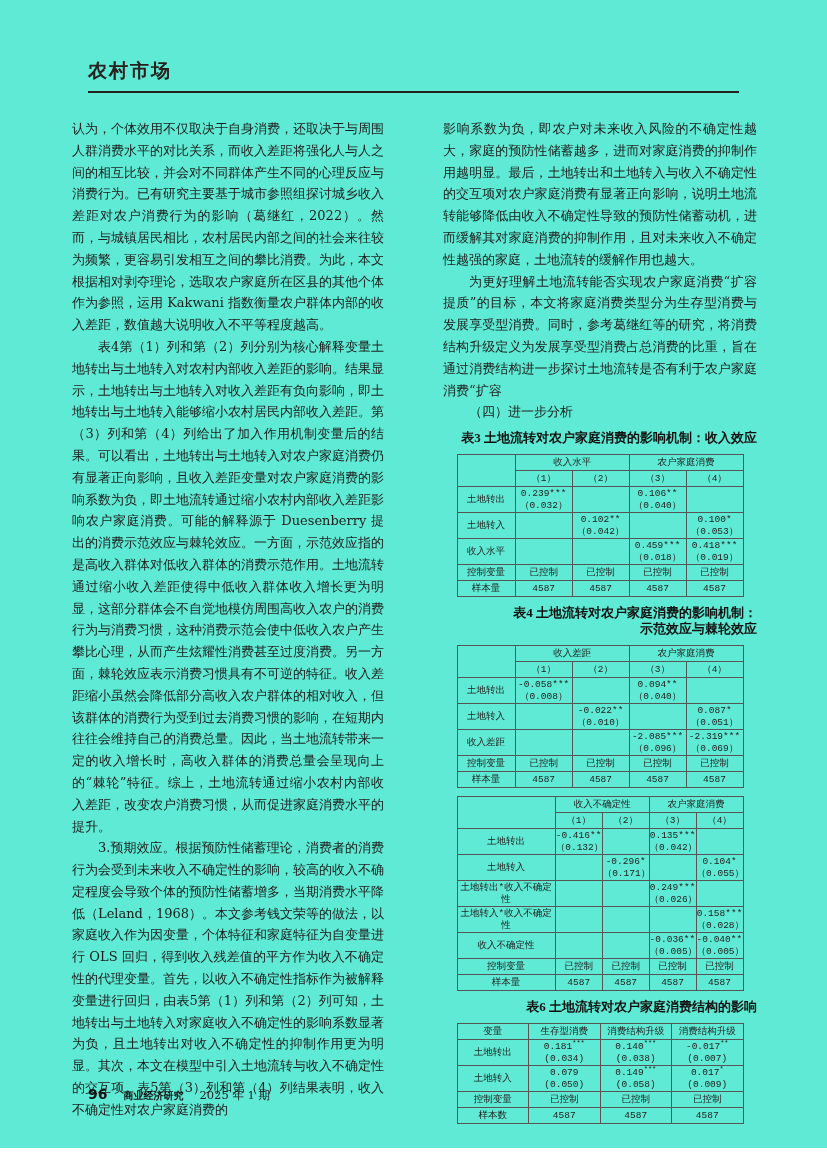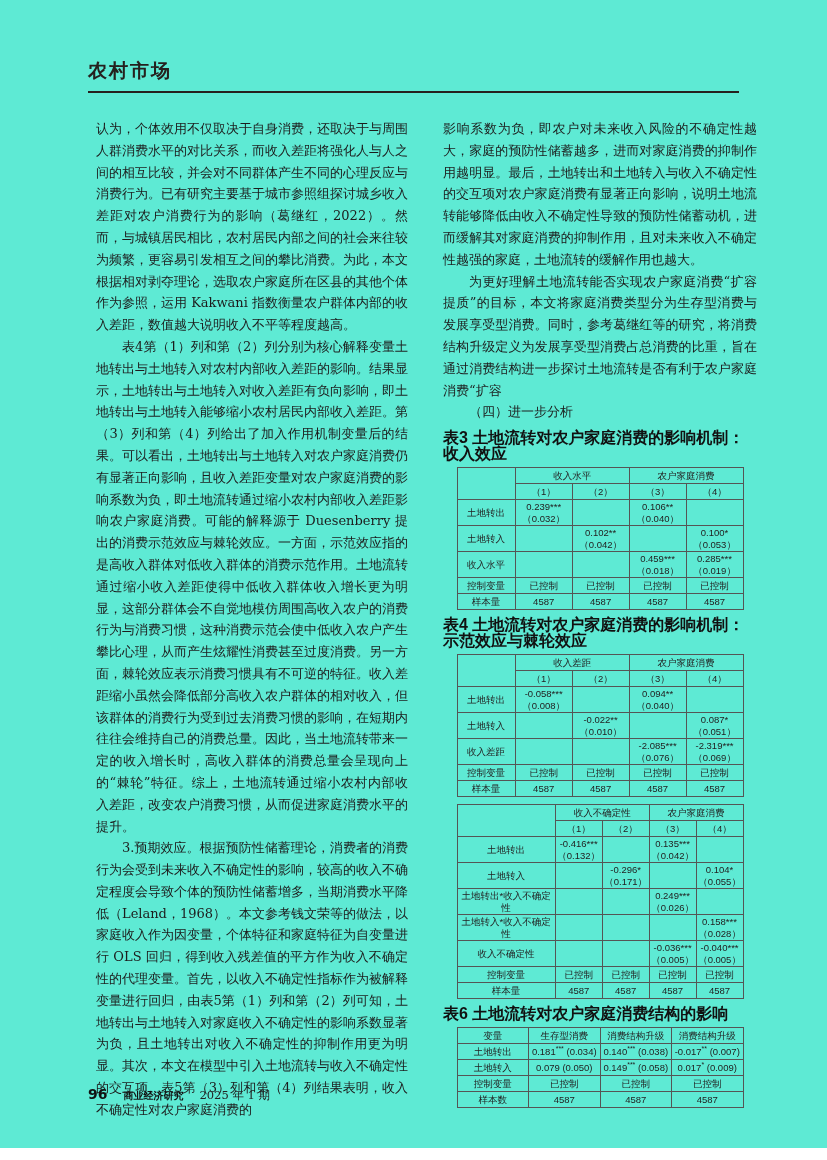--- a/index.html
+++ b/index.html
@@ -7,32 +7,32 @@
     position:relative; width:827px; height:1148px; background:#5eead4;
     font-family:"DejaVu Serif", serif; color:#1c1c1c; overflow:hidden;padding-left:11px;
   }
   .masthead {
     position:absolute; left:88px; top:58px; width:651px;
     border-bottom:2px solid #25211e; padding-bottom:7px;
     font-family:"DejaVu Sans", sans-serif; font-weight:bold;
     font-size:19px; letter-spacing:2px; color:#25211e;
   }
   .col { position:absolute; top:118px; }
-  .col-left  { left:96px;  width:312px; }
+  .col-left  { left:72px;  width:312px; }
   .col-right { left:443px; width:314px; }
   .col p { margin:0; font-size:13px; line-height:21.8px; text-align:justify; }
   .indent { text-indent:2em; }
   .tbl-block { margin-top:7px; }
   .tbl-title {
-    font-family:Liberation Sans, sans-serif; font-weight:bold; color:#111;
-    font-size:16px; line-height:16px; text-align:left; margin:7px 0 5px;
+    font-family:Liberation Serif, serif; font-weight:bold; color:#111;
+    font-size:13px; line-height:16px; text-align:right; margin:7px 0 5px;
   }
   table.tbl {
-    width:287px; margin:0 auto; border-collapse:collapse; table-layout:fixed;
-    font-size:9.5px; color:#222; font-family:Liberation Sans, sans-serif;
+    width:287px; margin:8px auto; border-collapse:collapse; table-layout:fixed;
+    font-size:9.5px; color:#222; font-family:Liberation Mono, monospace;
   }
   table.tbl td {
     border:1px solid #555; text-align:center; vertical-align:middle;
     padding:1px 0; line-height:11.5px; height:13px; overflow:hidden;
   }
   .grouped td.lbl { width:20%; }
   .wide-label td.lbl { width:34%; }
   table.tbl sup { font-size:7px; line-height:0; }
   .footer {
     position:absolute; left:88px; top:1086px;
@@ -105,21 +105,21 @@
             </tr>
             <tr>
               <td class="lbl">收入水平</td>
               <td></td>
               <td></td>
               <td>
                 <div>0.459***</div>
                 <div>（0.018）</div>
               </td>
               <td>
-                <div>0.285***</div>
+                <div>0.418***</div>
                 <div>（0.019）</div>
               </td>
             </tr>
             <tr>
               <td class="lbl">控制变量</td>
               <td>已控制</td>
               <td>已控制</td>
               <td>已控制</td>
               <td>已控制</td>
             </tr>
@@ -173,21 +173,21 @@
                 <div>0.087*</div>
                 <div>（0.051）</div>
               </td>
             </tr>
             <tr>
               <td class="lbl">收入差距</td>
               <td></td>
               <td></td>
               <td>
                 <div>-2.085***</div>
-                <div>（0.076）</div>
+                <div>（0.096）</div>
               </td>
               <td>
                 <div>-2.319***</div>
                 <div>（0.069）</div>
               </td>
             </tr>
             <tr>
               <td class="lbl">控制变量</td>
               <td>已控制</td>
               <td>已控制</td>

